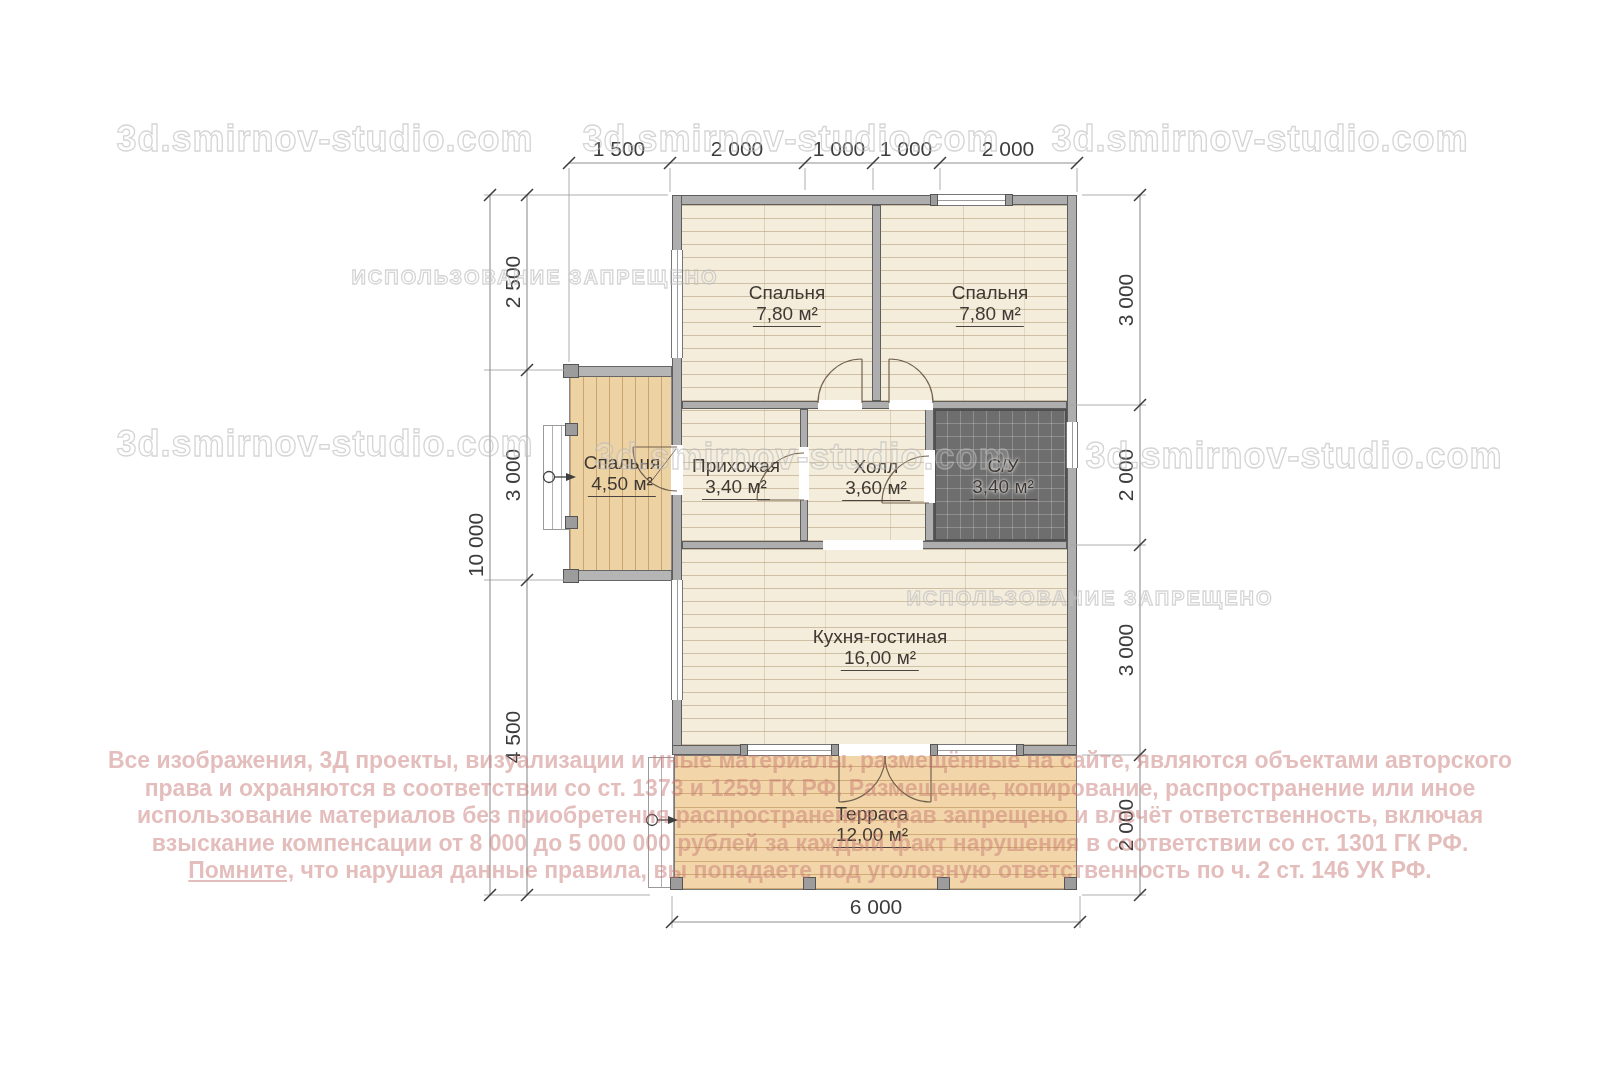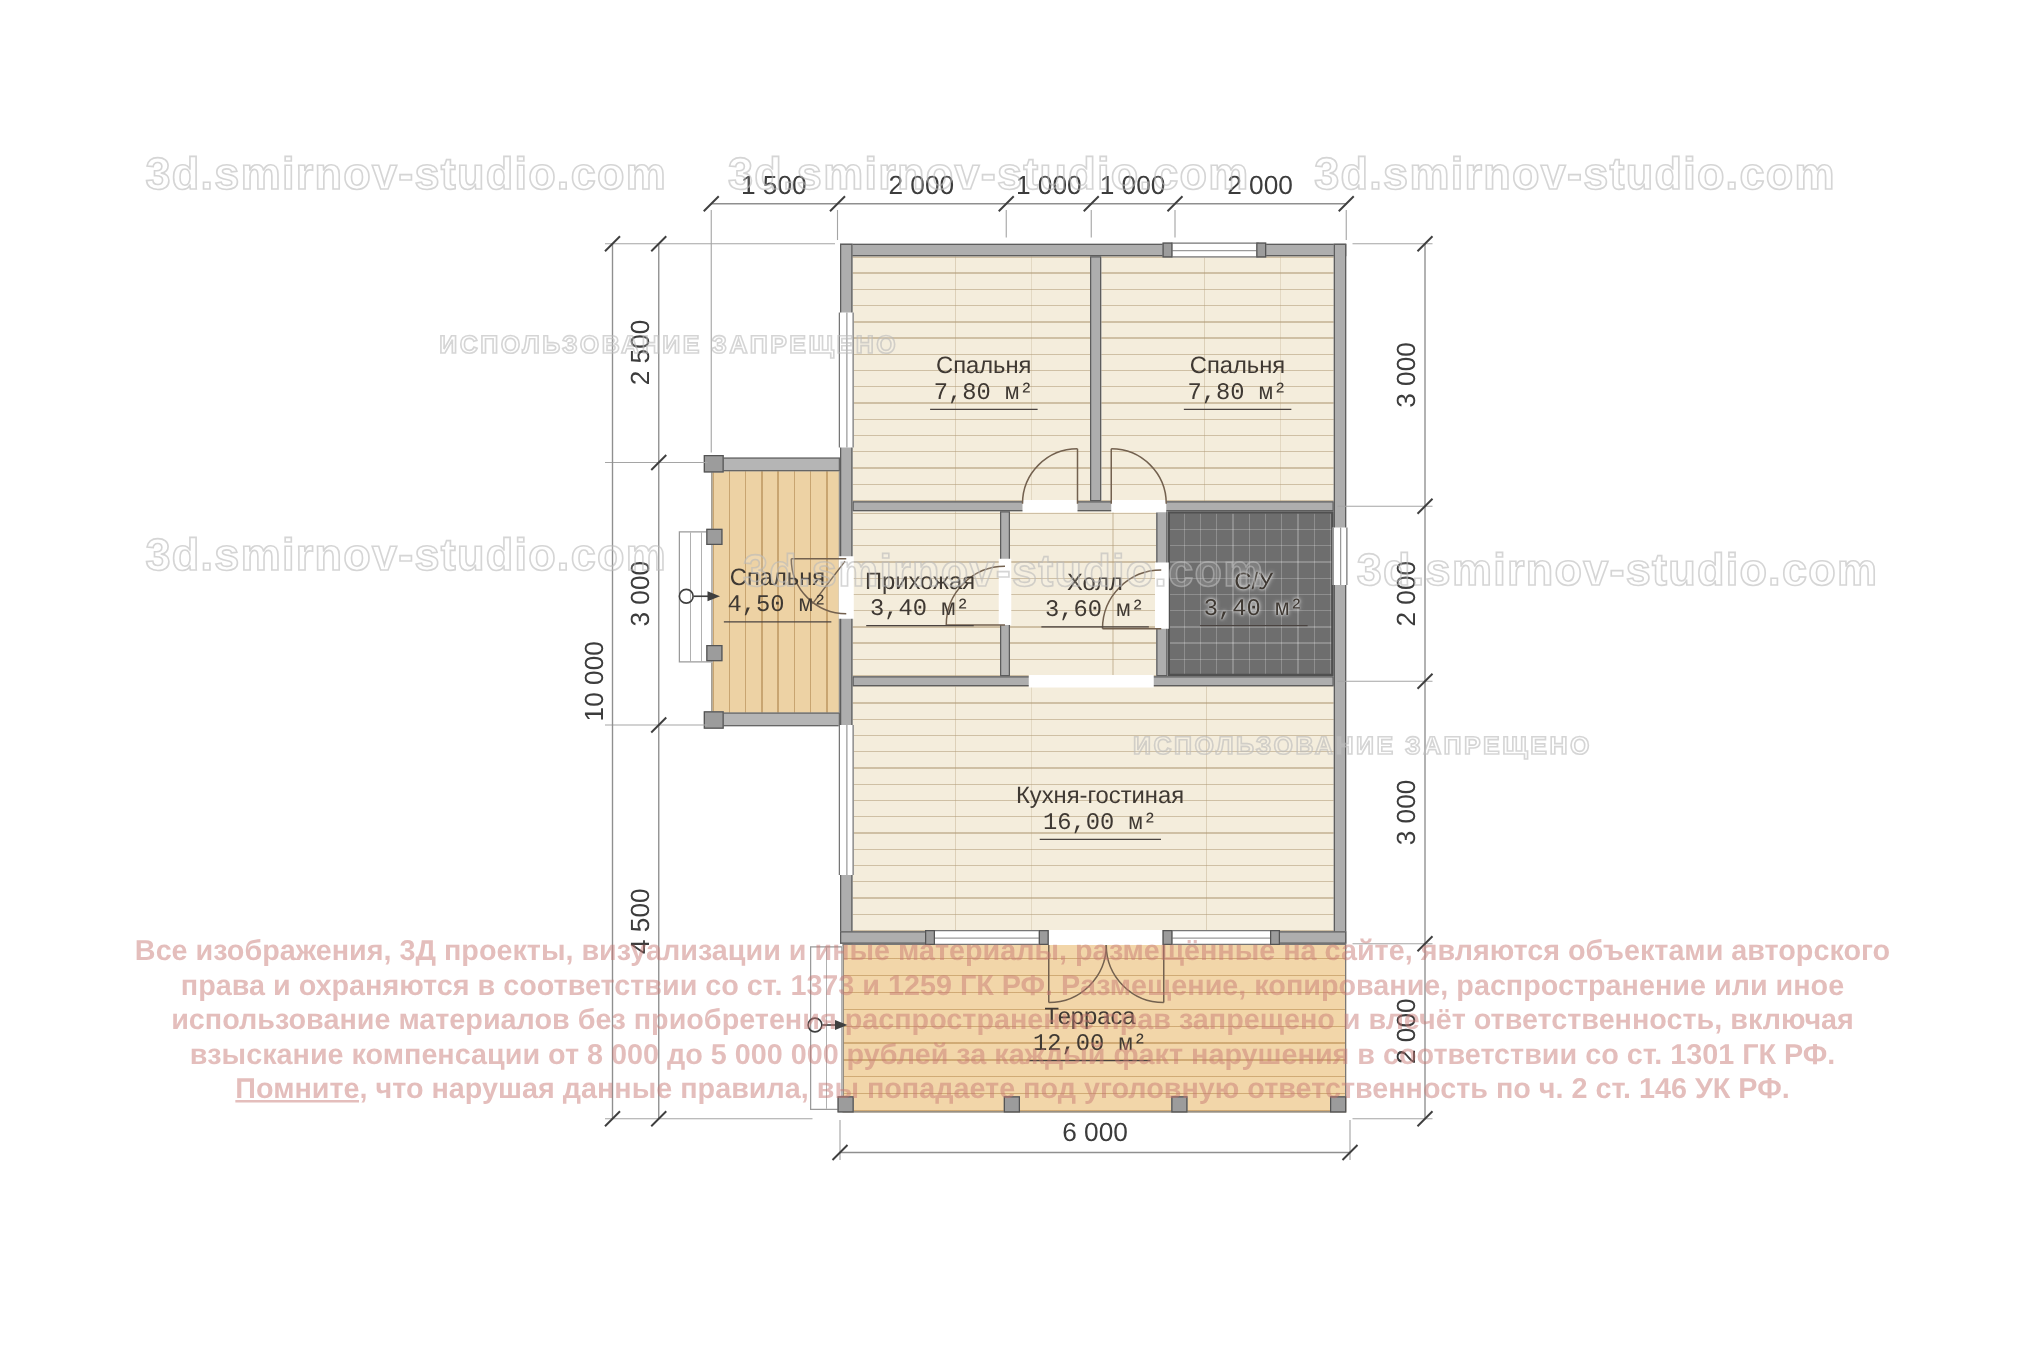--- a/index.html
+++ b/index.html
@@ -44,21 +44,21 @@
   .window.v{border-left:1px solid #767676;border-right:1px solid #767676;}
   .window.v::after{content:"";position:absolute;top:0;bottom:0;left:50%;width:1px;background:#9a9a9a;}
   .steps{position:absolute;background:#fff;border:1px solid #9a9a9a;box-sizing:border-box;z-index:2;}
 
   
   #linework{position:absolute;left:0;top:0;z-index:5;}
 
   
   .room-label{position:absolute;z-index:6;transform:translate(-50%,0);text-align:center;
               color:#3f3933;font-size:19px;line-height:21px;white-space:nowrap;}
-  .room-label .rarea{display:inline-block;border-bottom:1px solid #4a4340;padding:0 3px 2px;font-family:Liberation Mono, monospace;}
+  .room-label .rarea{display:inline-block;border-bottom:1px solid #4a4340;padding:0 3px 2px;}
   .room-label.on-dark{text-shadow:0 0 4px rgba(255,255,255,.85),0 0 2px rgba(255,255,255,.85);}
   .dim{position:absolute;z-index:6;transform:translate(-50%,-50%);font-size:21px;color:#3c3c3c;white-space:nowrap;}
   .dim.v{transform:translate(-50%,-50%) rotate(-90deg);}
 
   
   .wm{position:absolute;z-index:7;transform:translate(-50%,-50%);white-space:nowrap;
       font-weight:bold;color:rgba(255,255,255,.12);
       -webkit-text-stroke:1.3px rgba(185,185,185,.6);letter-spacing:1px;}
   .wm.site{font-size:36px;}
   .wm.forbid{font-size:20px;letter-spacing:2px;}

